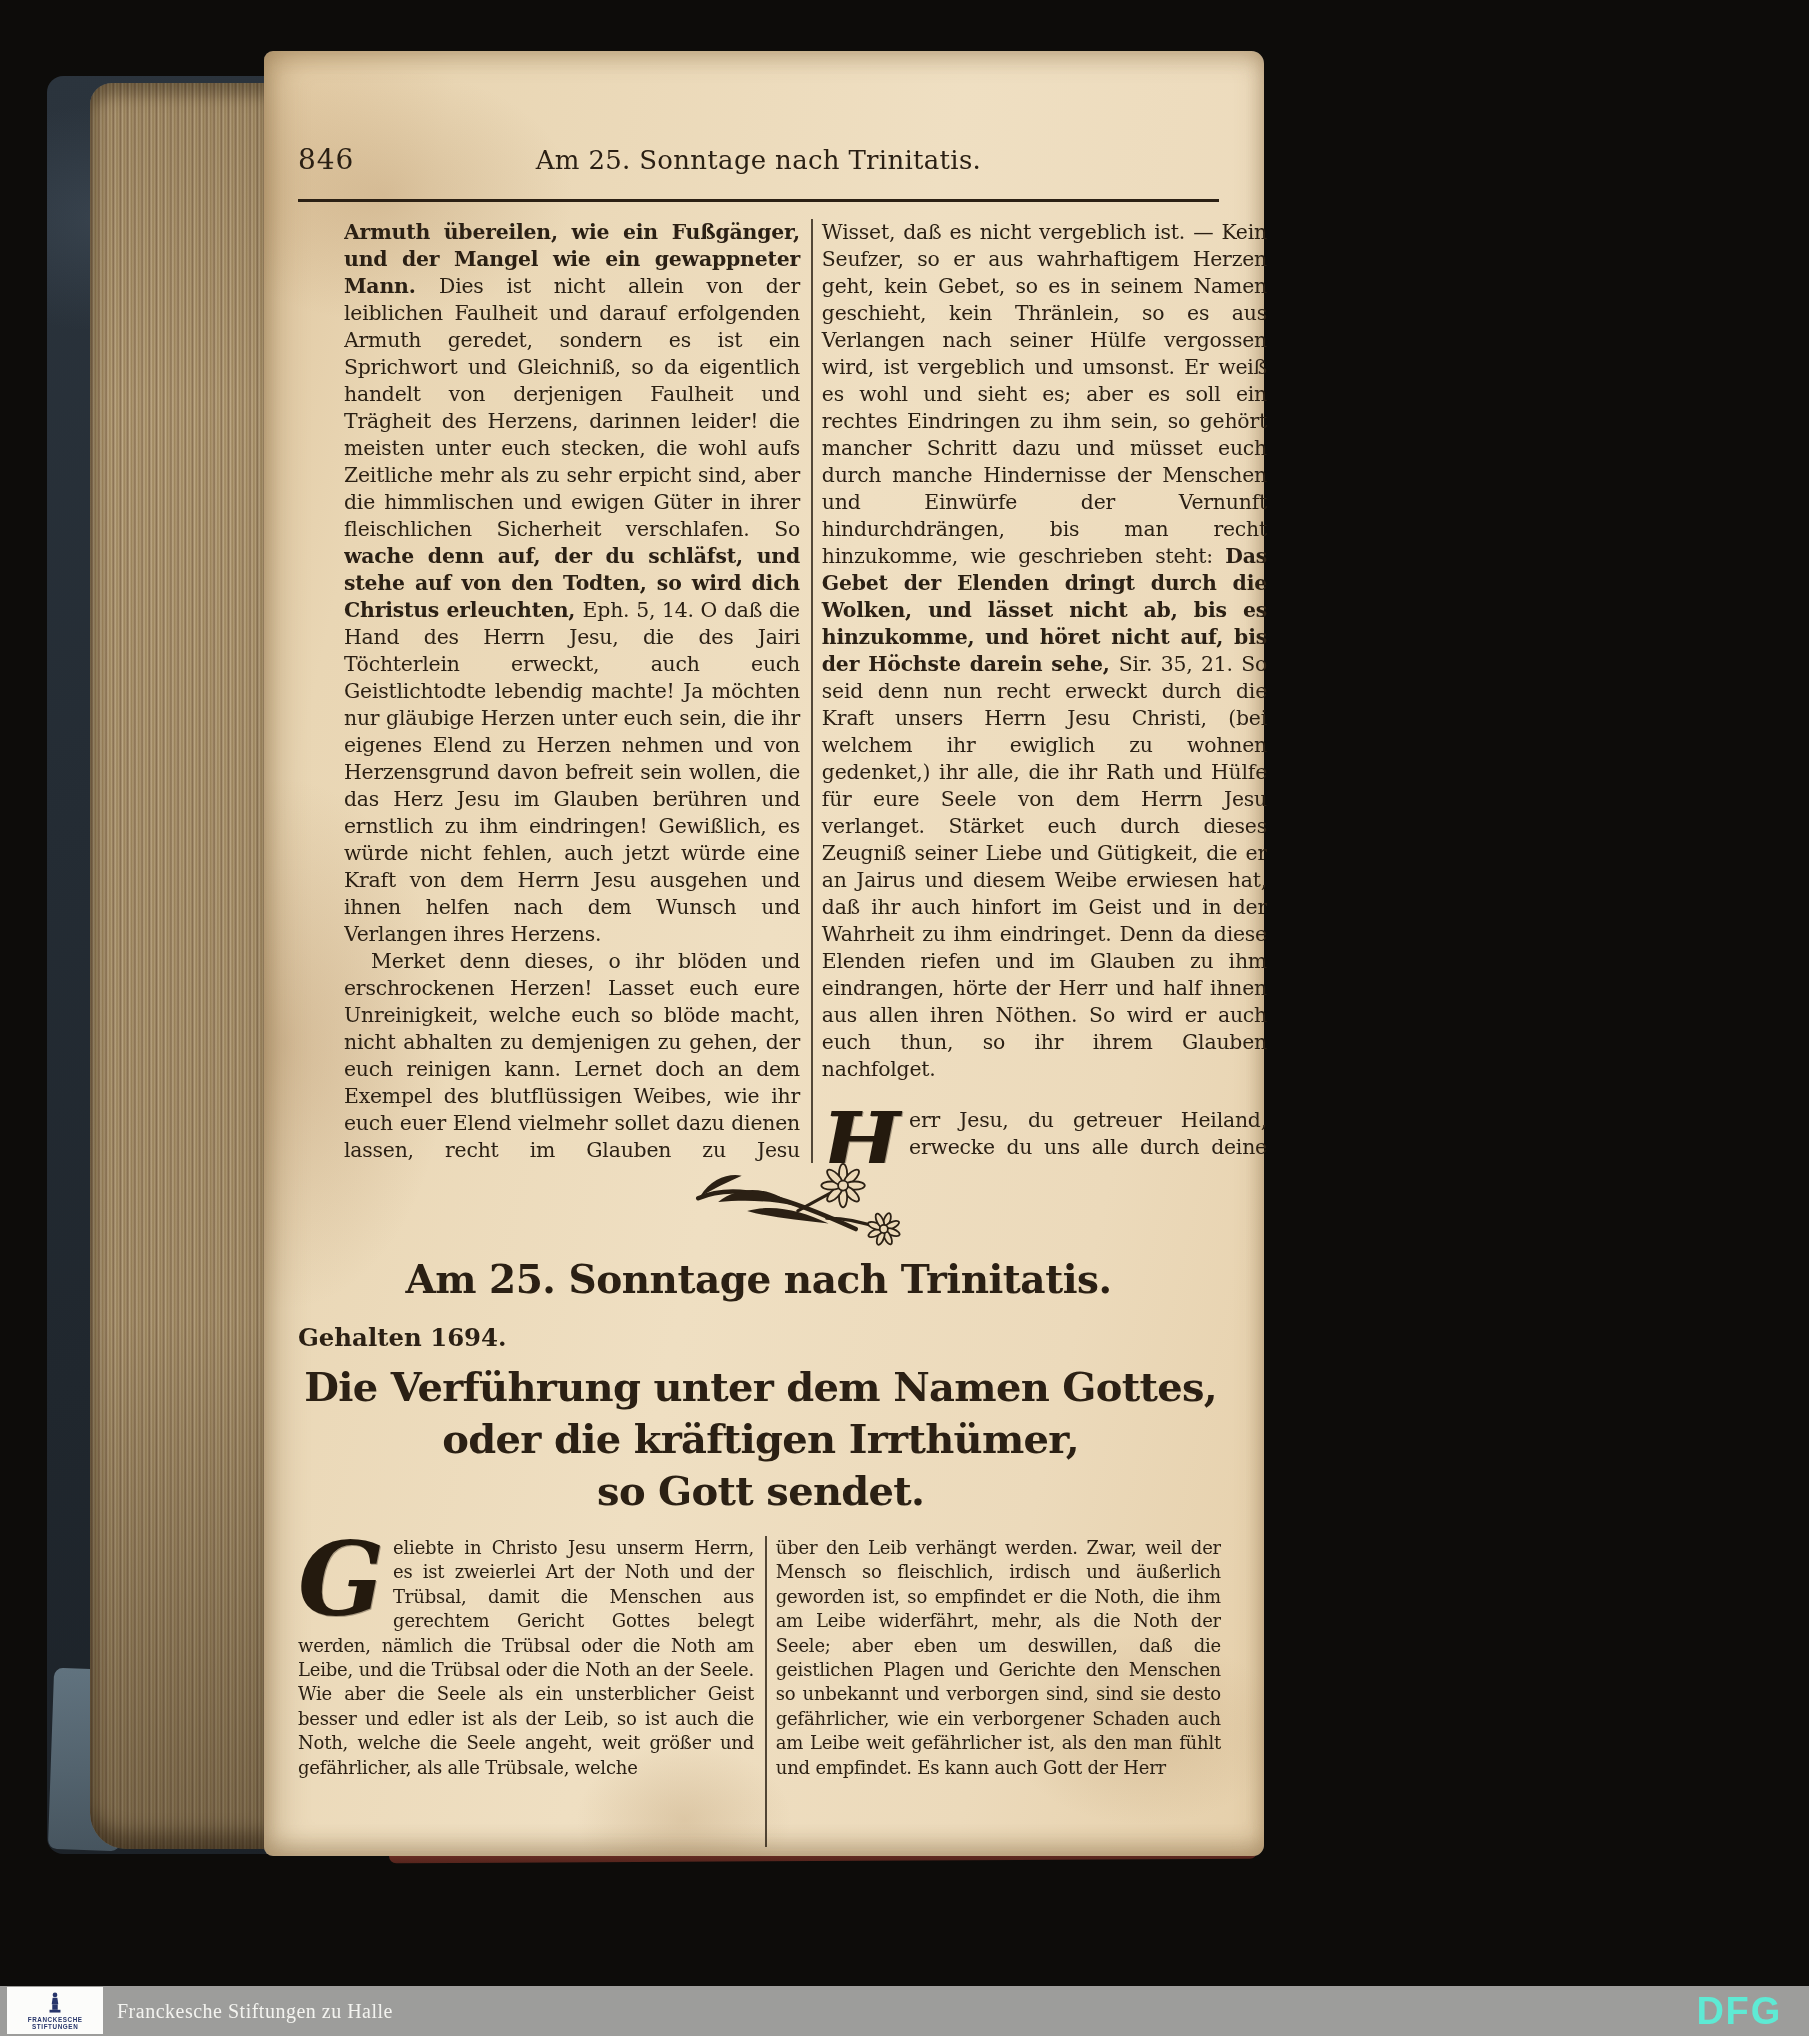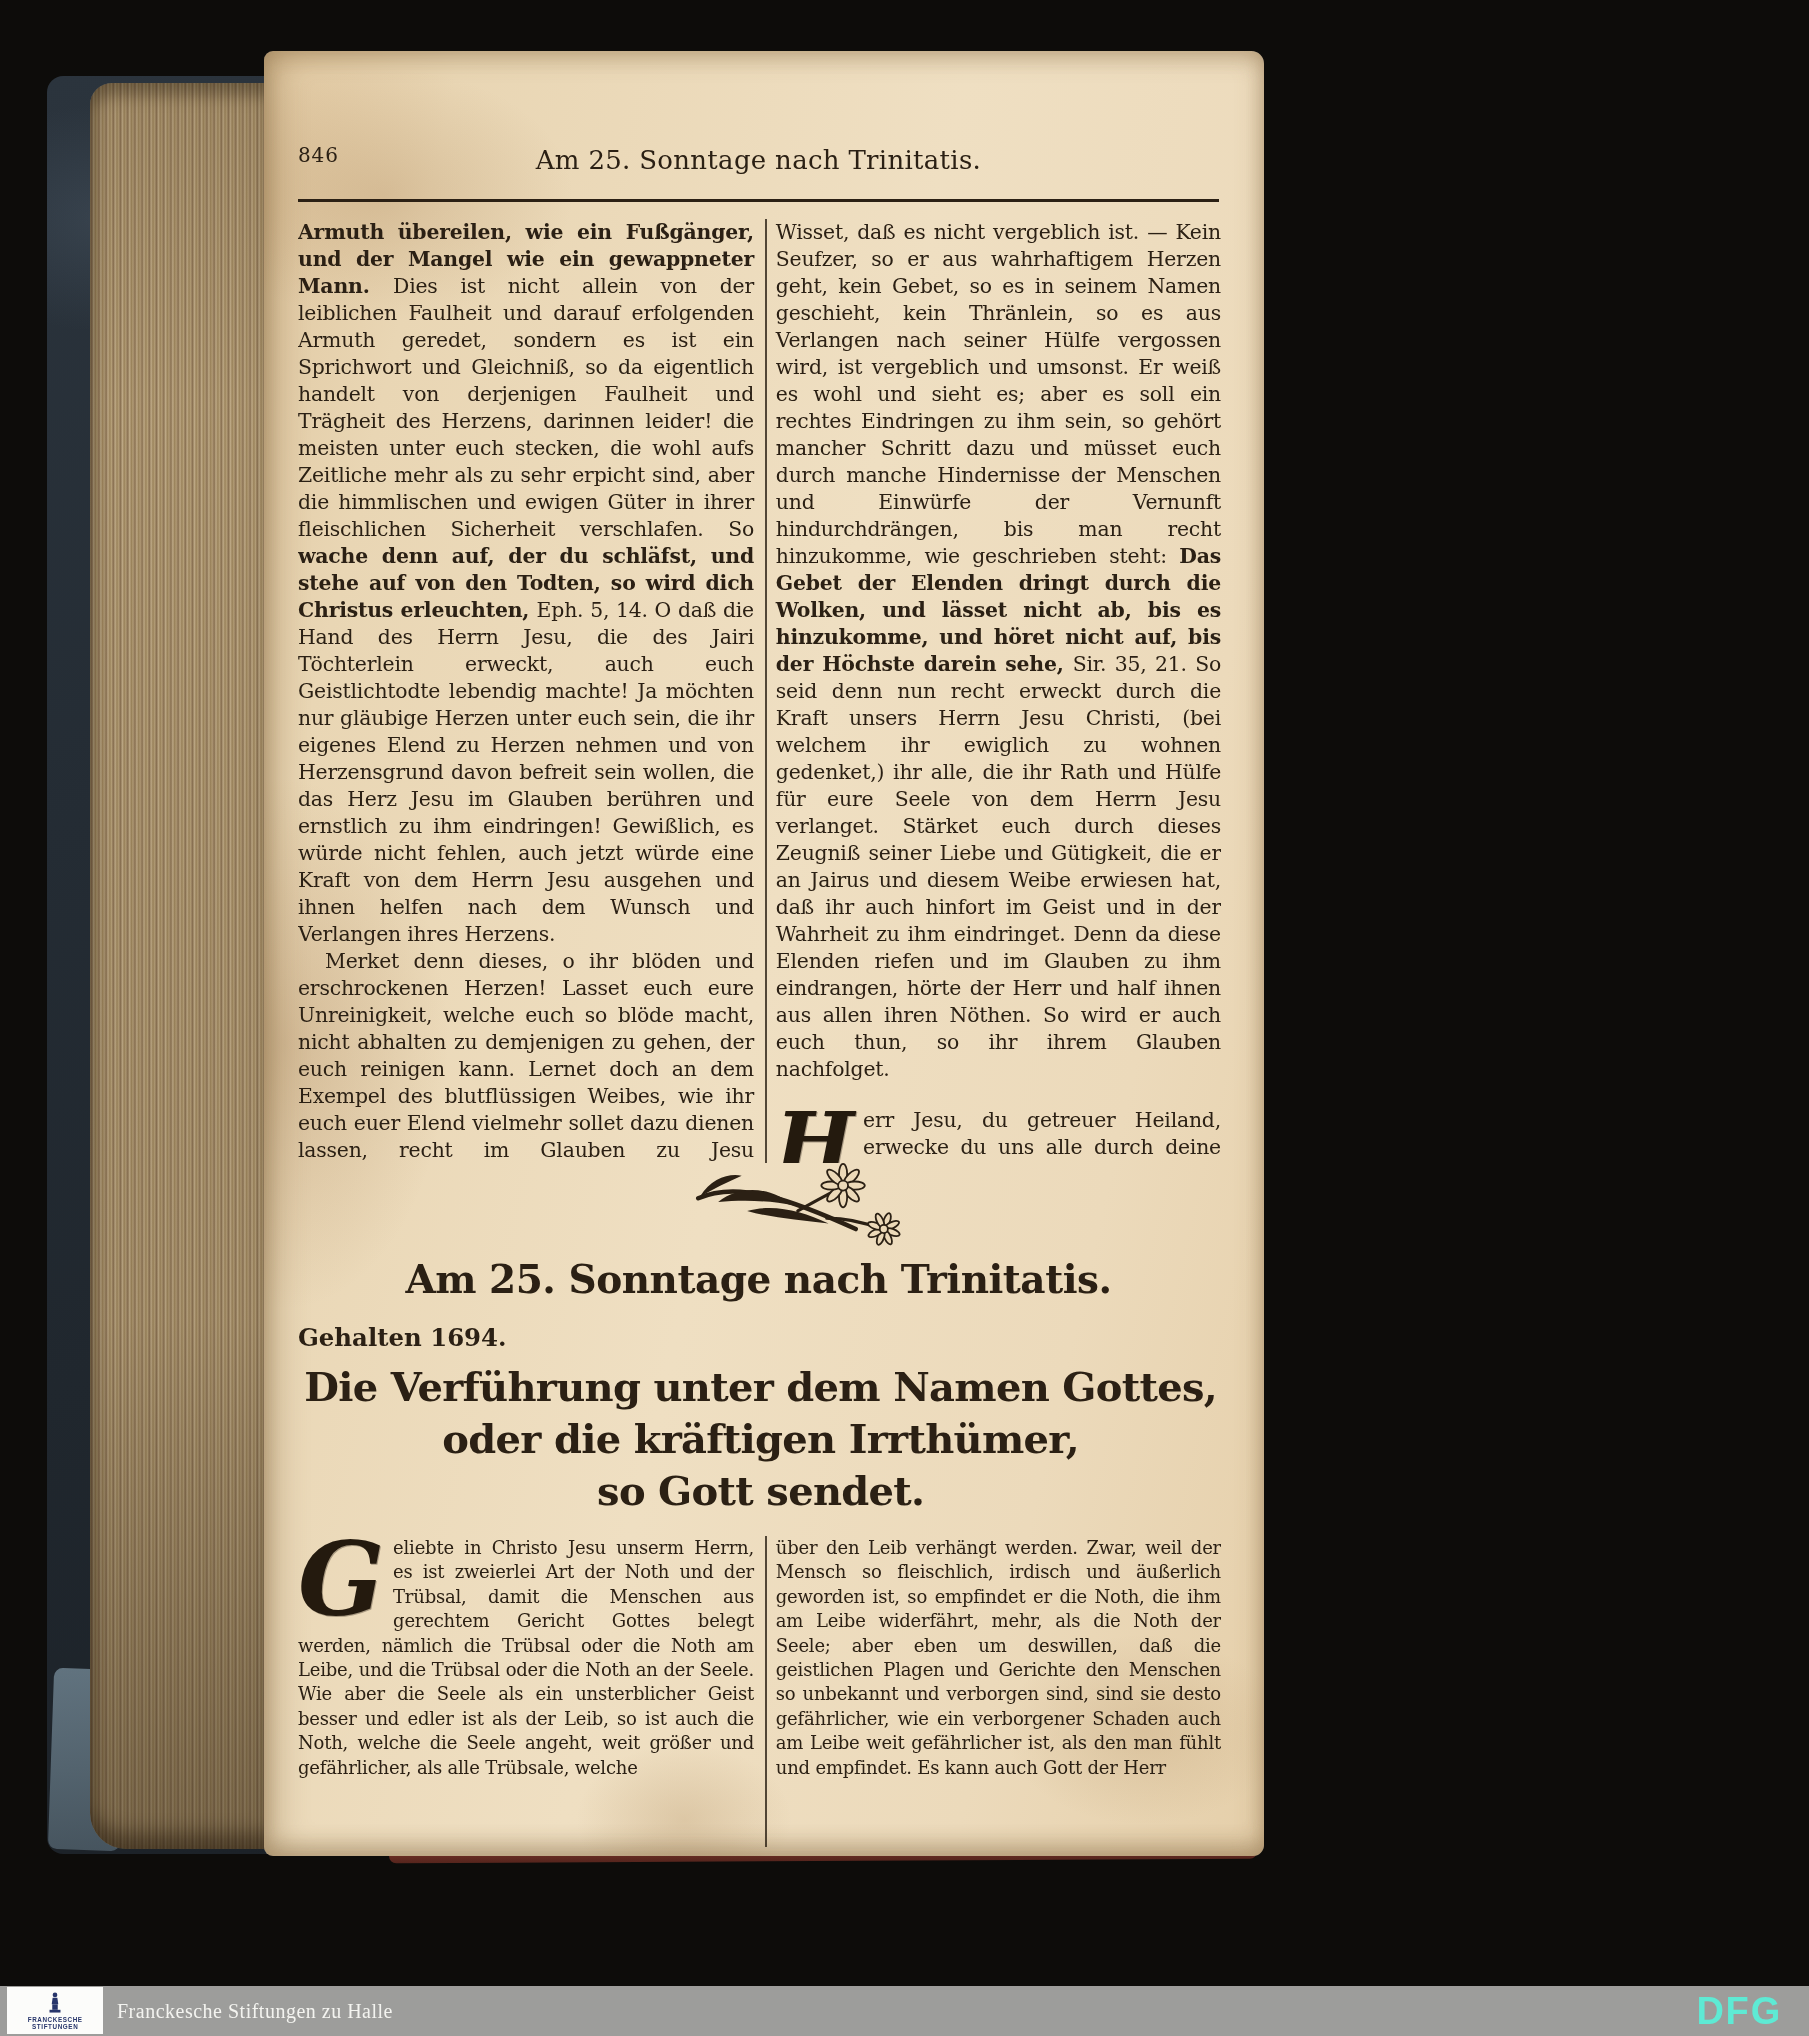--- a/index.html
+++ b/index.html
@@ -48,36 +48,36 @@
       linear-gradient(103deg, #dfc69f 0%, #e9d6b4 14%, #efdfc2 50%, #ecdabb 78%, #e5cfaa 100%);
     border-radius: 9px 12.7px 11px 9px;
     box-shadow: inset 14.5px 0 31px rgba(120,88,48,.30), inset -7.2px 0 23.5px rgba(140,108,66,.18),
                 inset 0 -12.7px 18px rgba(110,80,44,.22), inset 0 9px 16.3px rgba(120,90,50,.14);
     z-index: 4;
     color: #2b2014;
   }
   
   .pageno {
     position: absolute; left: 34px; top: 92px;
-    font-size: 20px; letter-spacing: 0.9px;
+    font-size: 28px; letter-spacing: 0.9px;
   }
   .runhead {
     position: absolute; left: 34px; top: 94px; width: 921px;
     text-align: center; font-size: 26px; letter-spacing: 0.3px;
   }
   .rule {
     position: absolute; left: 34px; top: 148px; width: 921px; height: 2.7px;
     background: #2b2014;
   }
   .cols {
     position: absolute; left: 34px; width: 923px;
     display: flex; align-items: stretch; overflow: hidden;
     text-align: justify;
   }
-  .cols-upper { top: 168px; height: 944px; font-size: 20.4px; line-height: 27px; }
+  .cols-upper { top: 168px; height: 944px; font-size: 20.4px; line-height: 27px; margin-left: 46px; }
   .cols-lower { top: 1485px; height: 311px; font-size: 18px; line-height: 24.4px; }
   .col  { letter-spacing: -0.2px; }
   .colL { width: 456px; }
   .colR { flex: 1; }
   .divider { width: 1.8px; background: rgba(43,32,20,.8); margin: 0 9px 0 11px; }
   .para { margin: 0; }
   .para.indent { text-indent: 27px; }
   .para.prayer { margin-top: 23.5px; }
   .b { font-weight: 700; }
   .dropcap {

